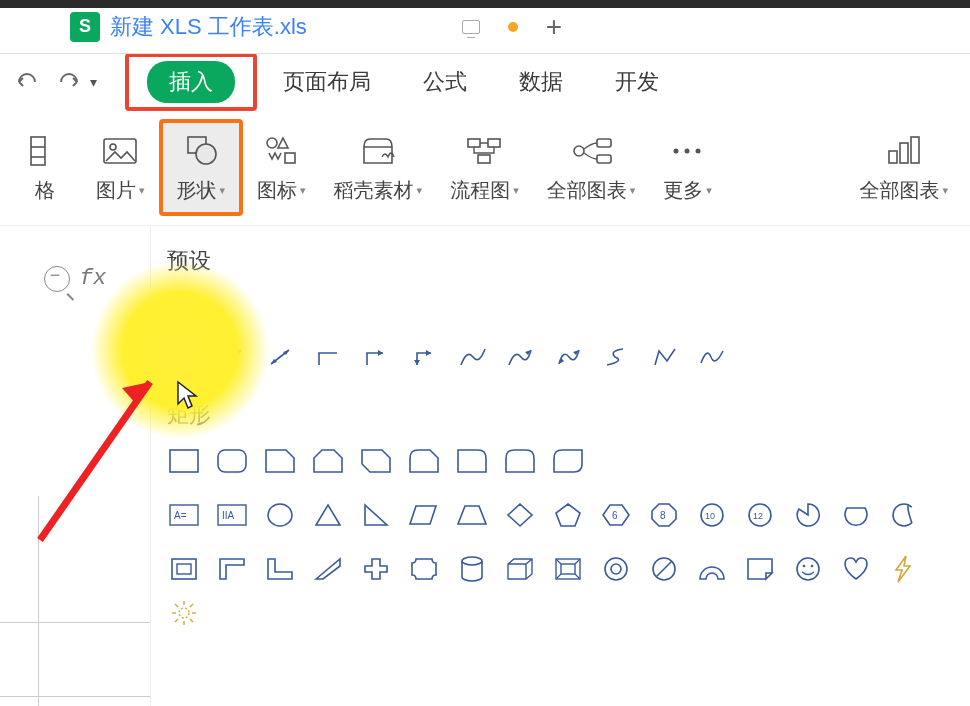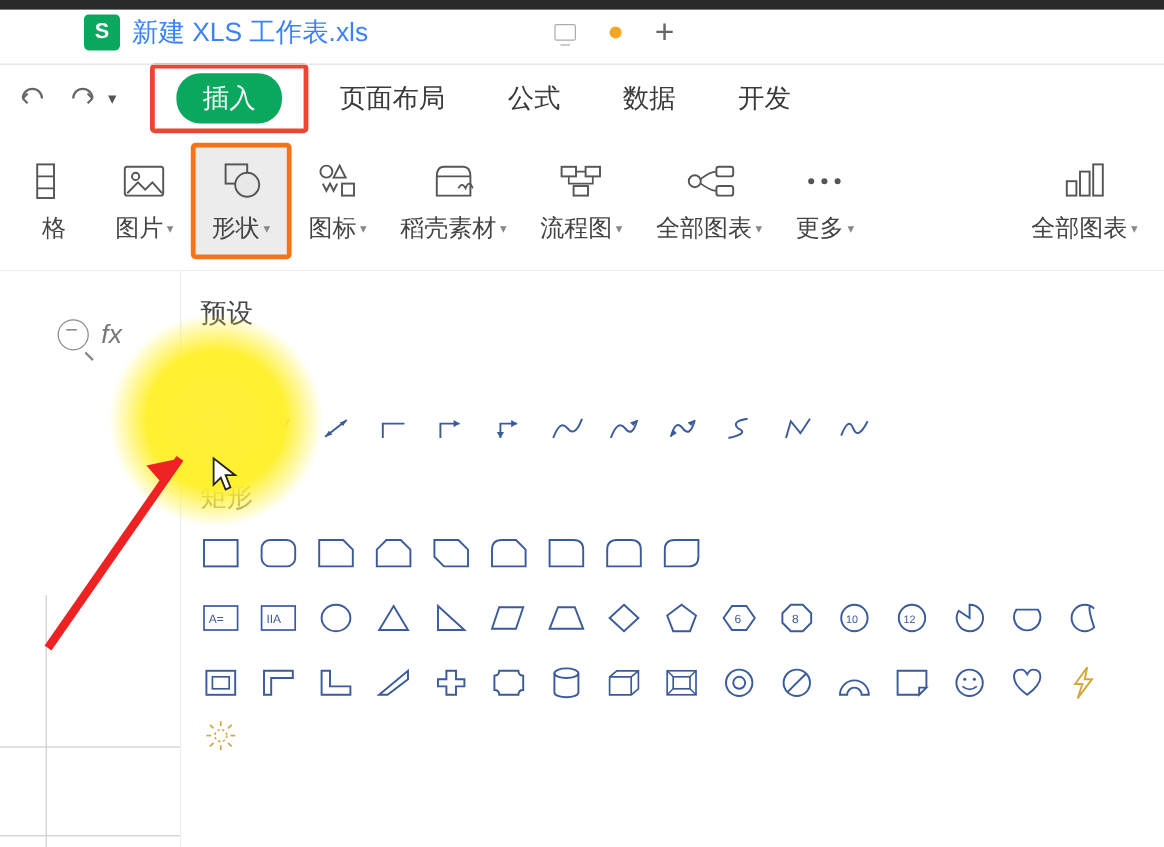--- a/index.html
+++ b/index.html
@@ -27,21 +27,21 @@
   .ribbon-item .ic { height: 40px; display:flex; align-items:center; justify-content:center; font-size: 30px; color: #555; }
   .ribbon-item .lbl { font-size: 20px; color: #444; margin-top: 6px; display:flex; align-items:center; gap:3px; }
   .ribbon-item .caret { font-size: 11px; color:#888; }
   .shapes-btn { background:#ececec; border: 4px solid #f97316; border-radius:4px; }
 
   .content { position: relative; display: flex; height: calc(706px - 54px - 56px - 116px); }
   .left-col { width: 150px; padding-top: 40px; display:flex; align-items:flex-start; justify-content:center; gap:10px; position:relative; }
   .zoom-out { width:26px; height:26px; border:1.5px solid #888; border-radius:50%; position:relative; }
   .zoom-out::after { content:"−"; position:absolute; top:-2px; left:5px; font-size:18px; color:#888; }
   .zoom-out::before { content:""; position:absolute; bottom:-6px; right:-6px; width:9px; height:1.5px; background:#888; transform:rotate(45deg); }
-  .fx { font-size:22px; color:#777; font-style:italic; }
+  .fx { font-size:22px; color:#777; font-style:italic;font-family:Liberation Mono, monospace; }
 
   .panel { flex:1; background:#fff; padding: 10px 0 10px 10px; border-left:1px solid #eee; }
   .sect-title { font-size: 22px; color: #444; padding: 10px 6px; }
   .sect-title.dim { color: #8a8a7a; }
   .shape-row { display:flex; flex-wrap:wrap; gap: 14px; padding: 6px 6px 18px 6px; align-items:center; }
   .sh { width: 34px; height: 30px; display:flex; align-items:center; justify-content:center; }
   .sh svg { overflow: visible; }
 
   .highlight { position:absolute; top: 260px; left: 90px; width: 180px; height: 180px; background: radial-gradient(circle, #ffef3a 0%, #fff030 45%, rgba(255,240,48,0) 70%); border-radius:50%; pointer-events:none; z-index:2; }
   .cursor { position:absolute; top: 380px; left: 176px; z-index:3; font-size: 28px; color:#222; }

